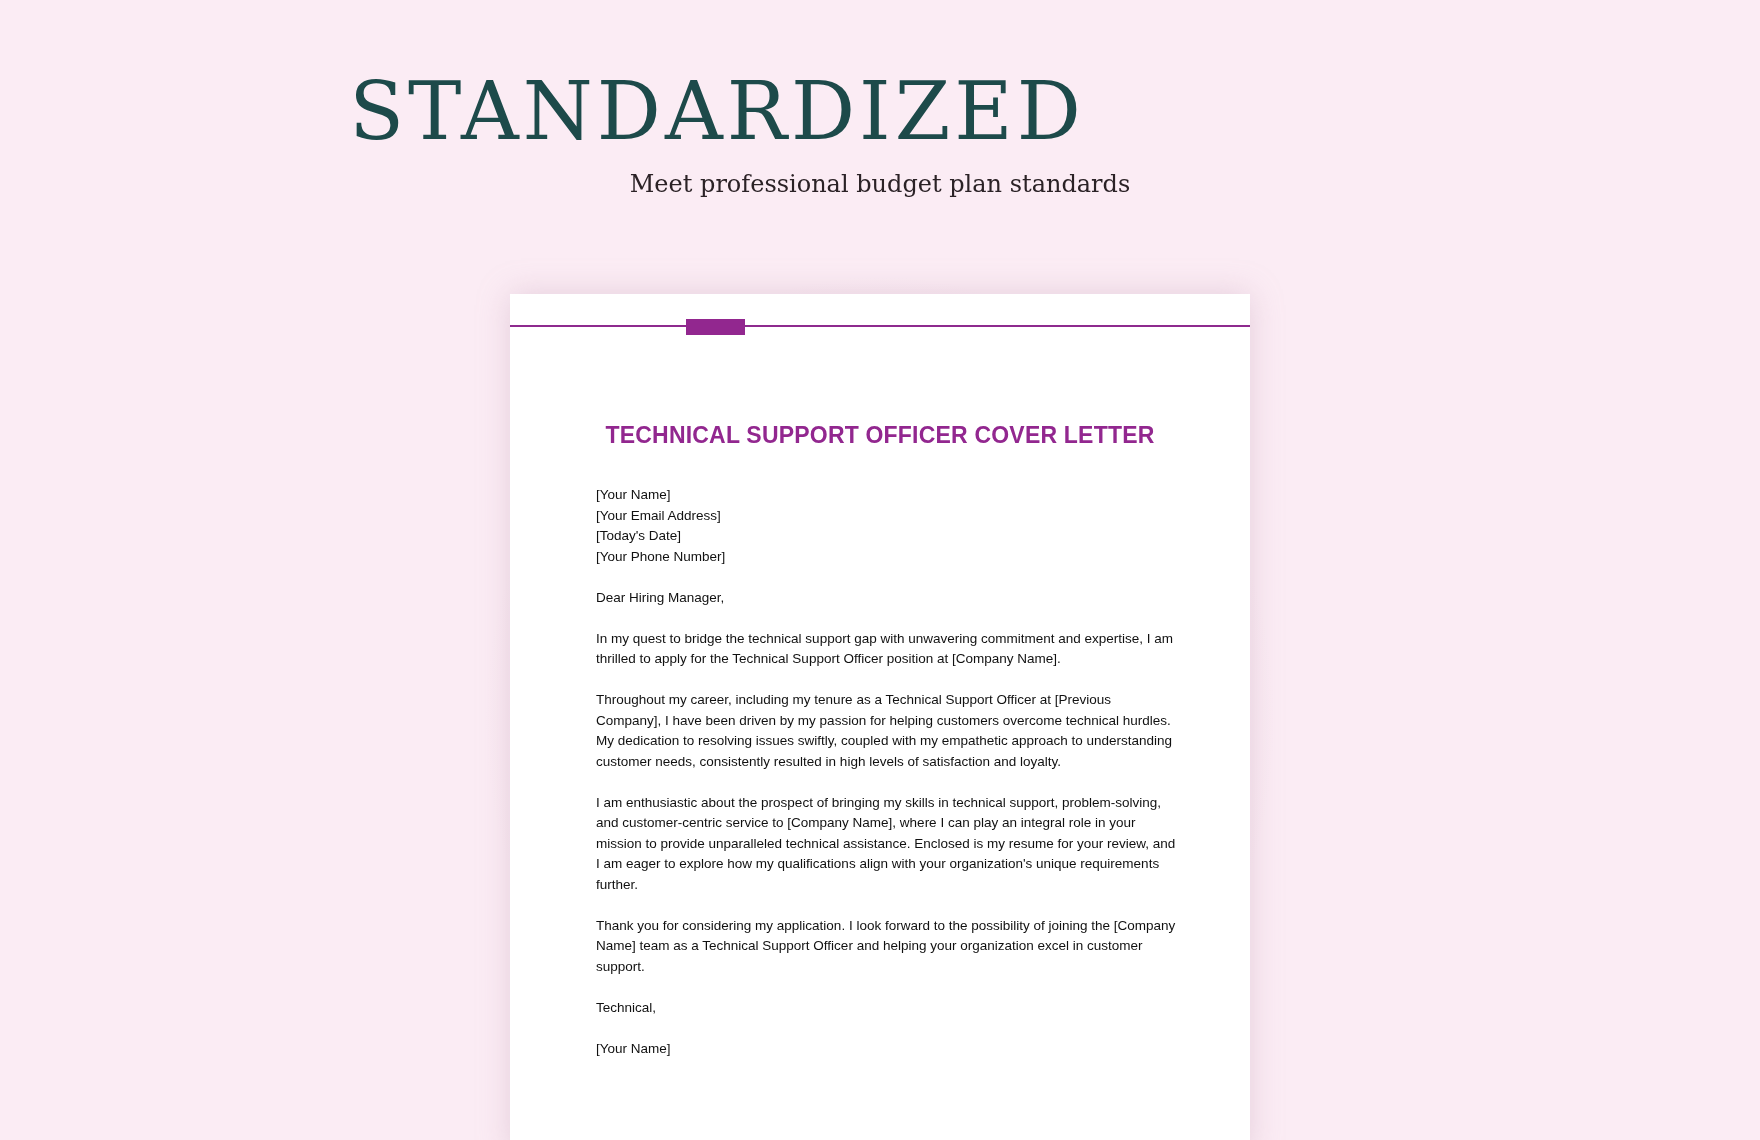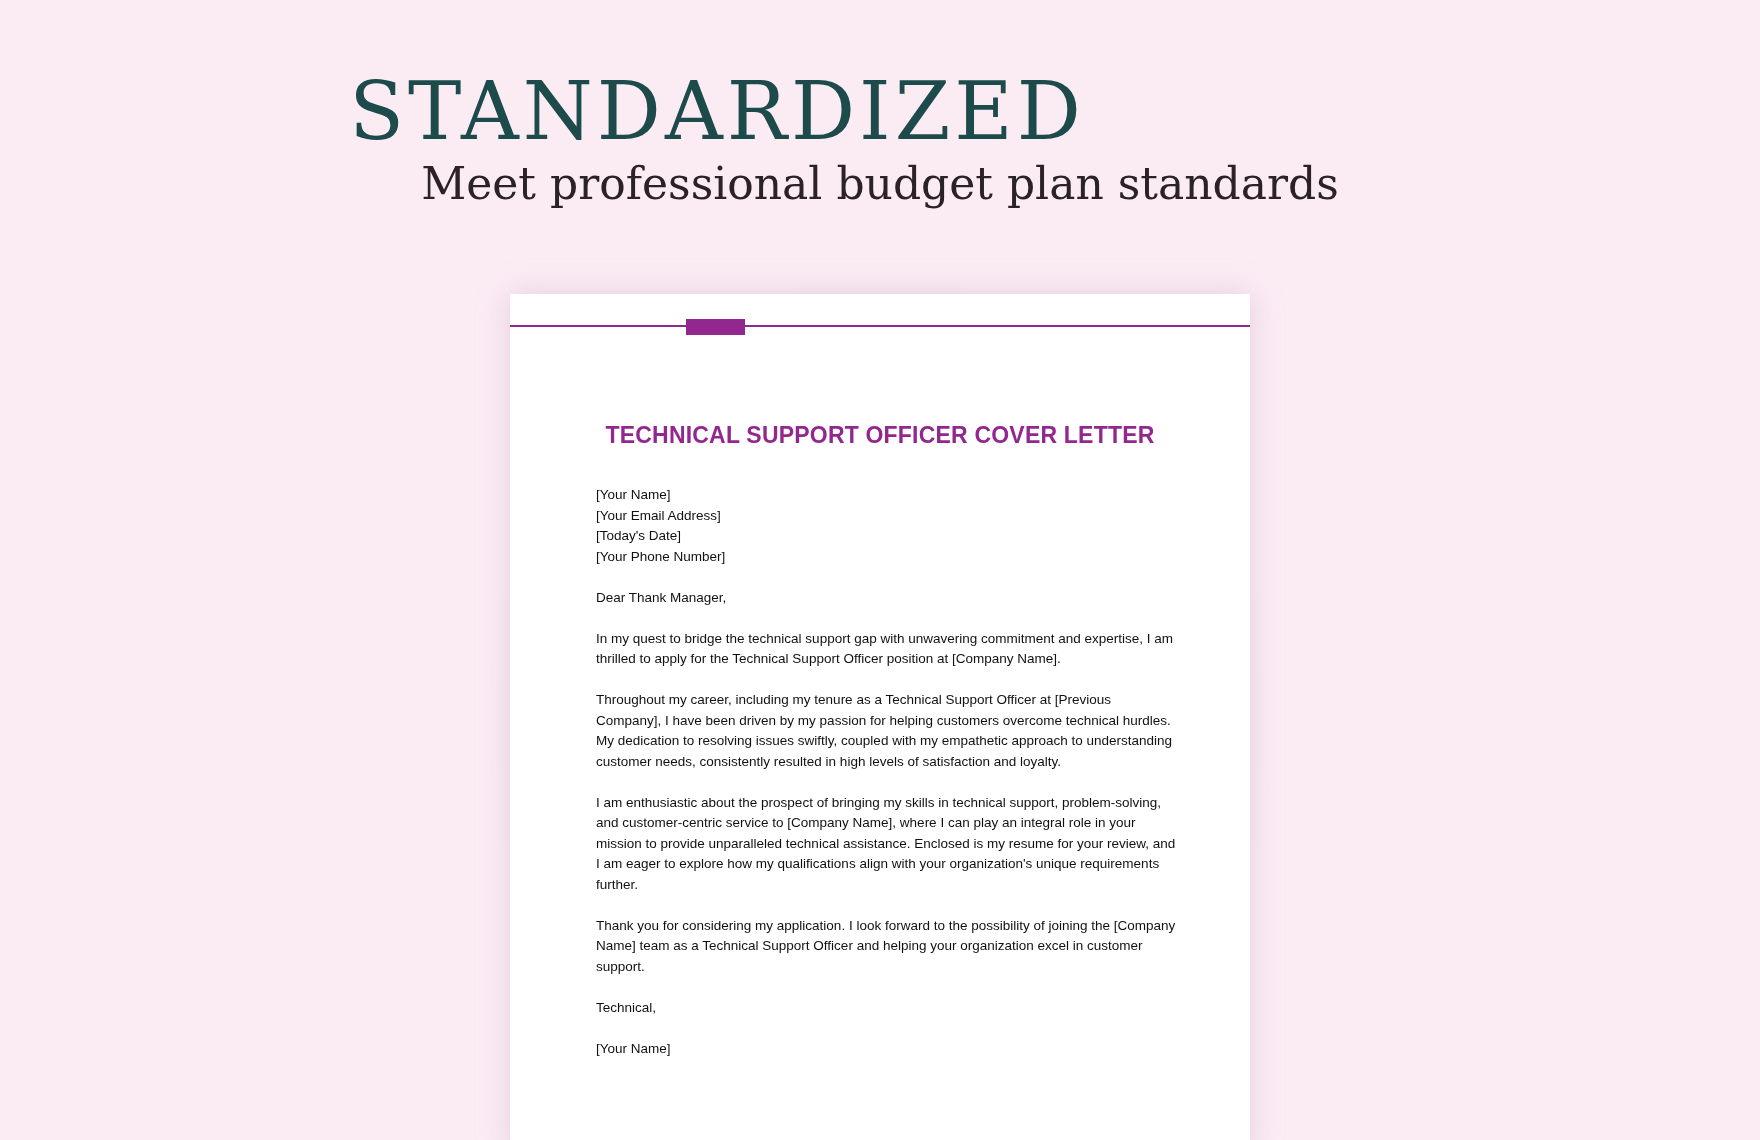--- a/index.html
+++ b/index.html
@@ -27,21 +27,21 @@
       line-height: 100px;
       font-weight: normal;
     }
     .hero-subtitle {
       position: absolute;
       left: 0;
       top: 160px;
       width: 1760px;
       text-align: center;
       font-family: "DejaVu Serif", "Liberation Serif", serif;
-      font-size: 44px;
+      font-size: 24px;
       color: #2b2226;
       line-height: 48px;
     }
     .paper-shadow {
       position: absolute;
       left: 480px;
       top: 270px;
       width: 800px;
       height: 900px;
       background: radial-gradient(ellipse at center, rgba(200,160,185,0.35) 0%, rgba(251,236,244,0) 70%);
@@ -115,21 +115,21 @@
 
   <div class="doc-title">TECHNICAL SUPPORT OFFICER COVER LETTER</div>
 
   <div class="letter">
     <p>
       <span class="line">[Your Name]</span>
       <span class="line">[Your Email Address]</span>
       <span class="line">[Today's Date]</span>
       <span class="line">[Your Phone Number]</span>
     </p>
-    <p>Dear Thank Manager,</p>
+    <p>Dear Hiring Manager,</p>
     <p>In my quest to bridge the technical support gap with unwavering commitment and expertise, I am thrilled to apply for the Technical Support Officer position at [Company Name].</p>
     <p>Throughout my career, including my tenure as a Technical Support Officer at [Previous Company], I have been driven by my passion for helping customers overcome technical hurdles. My dedication to resolving issues swiftly, coupled with my empathetic approach to understanding customer needs, consistently resulted in high levels of satisfaction and loyalty.</p>
     <p>I am enthusiastic about the prospect of bringing my skills in technical support, problem-solving, and customer-centric service to [Company Name], where I can play an integral role in your mission to provide unparalleled technical assistance. Enclosed is my resume for your review, and I am eager to explore how my qualifications align with your organization's unique requirements further.</p>
     <p>Thank you for considering my application. I look forward to the possibility of joining the [Company Name] team as a Technical Support Officer and helping your organization excel in customer support.</p>
     <p>Technical,</p>
     <p>[Your Name]</p>
   </div>
 </div>
 
 </body></html>

